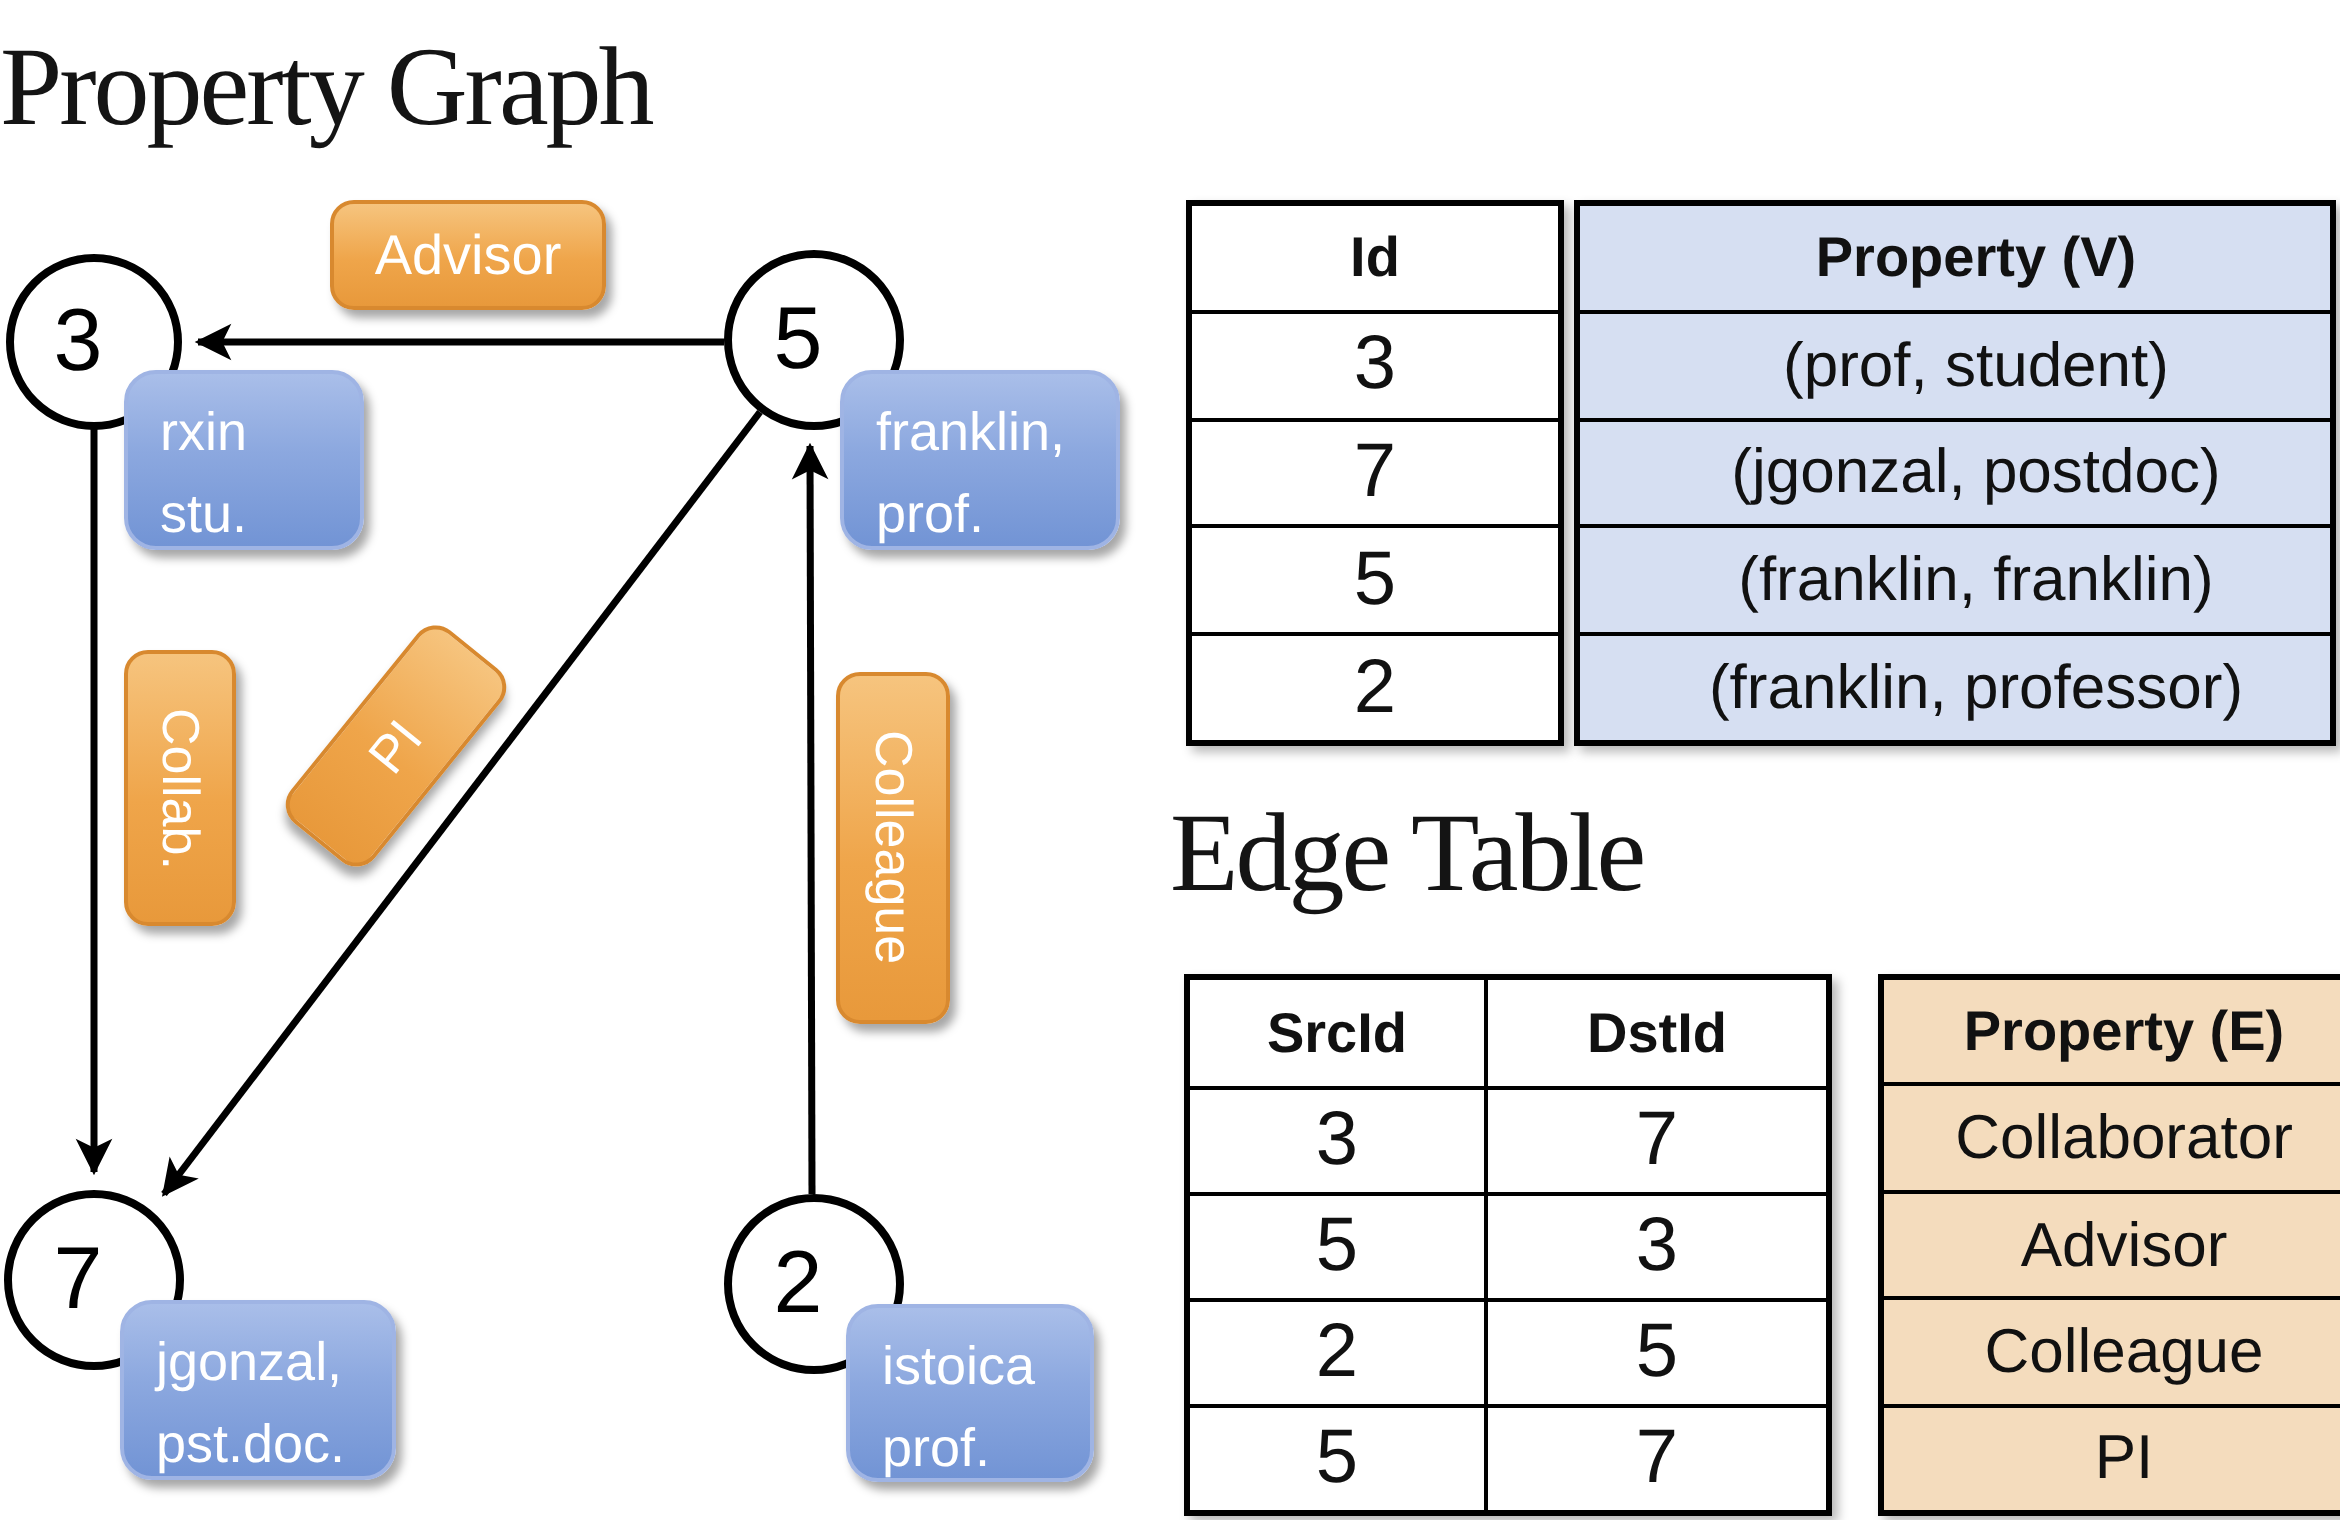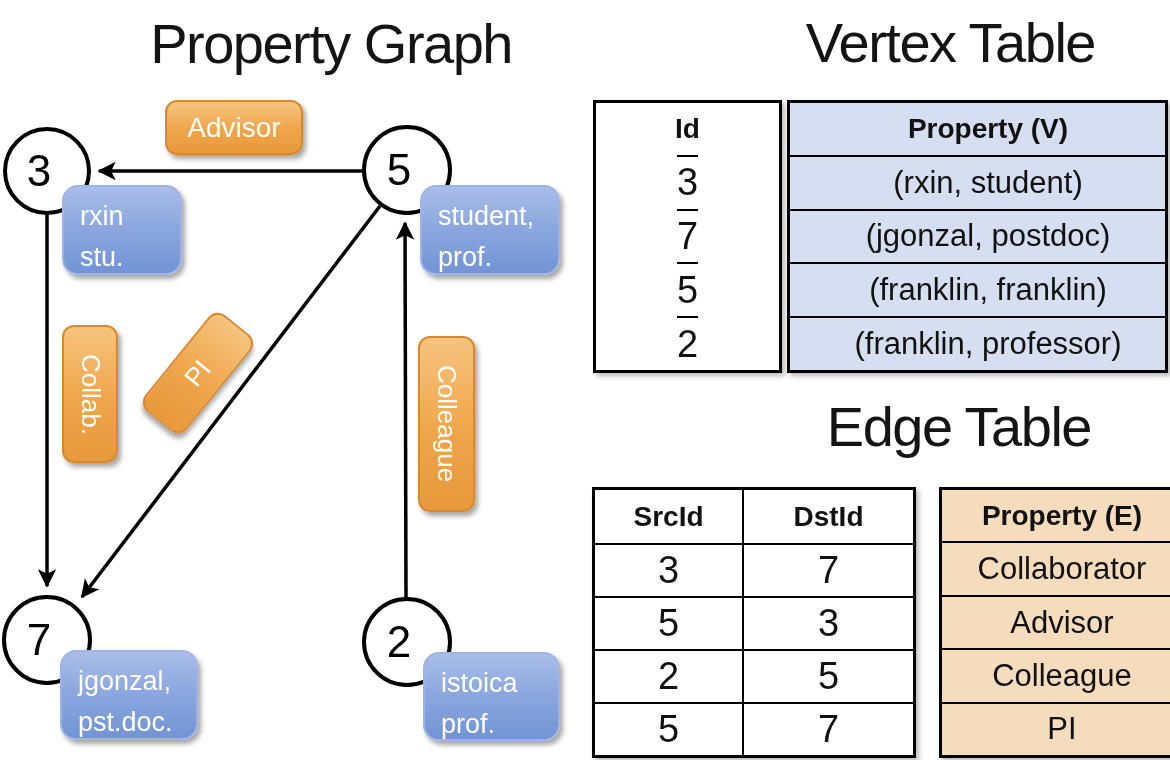--- a/index.html
+++ b/index.html
@@ -2,21 +2,21 @@
 <html><head>
 <meta charset="utf-8">
 <style>
   html,body{margin:0;padding:0;background:#ffffff;}
   .canvas{
     position:relative;width:1170px;height:760px;background:#fff;overflow:hidden;
     font-family:"Liberation Sans", sans-serif;color:#111;
   }
   .big-title{
     position:absolute;font-size:56px;line-height:1;letter-spacing:-1.5px;
-    color:#141414;text-align:right;white-space:nowrap;
+    color:#141414;text-align:left;white-space:nowrap;font-family:Liberation Serif, serif;
   }
   #t-graph{left:0;top:16px;width:512px;}
   #t-vertex{left:585px;top:15px;width:510px;}
   #t-edge{left:585px;top:399px;width:506px;}
 
   
   .edges{position:absolute;left:0;top:0;z-index:2;pointer-events:none;}
   .node{
     position:absolute;box-sizing:border-box;background:#fff;border:4px solid #000;
     border-radius:50%;display:flex;align-items:center;justify-content:center;
@@ -29,21 +29,21 @@
 
   .pbox{
     position:absolute;box-sizing:border-box;z-index:3;border-radius:16px;
     background:linear-gradient(180deg,#A9BEE9 0%,#8CA8DF 45%,#7294D5 100%);
     border:2px solid #9FB4E4;box-shadow:3px 4px 5px rgba(0,0,0,0.35);
     color:#fff;font-size:27px;line-height:1.5;padding:9px 0 0 16px;
   }
   #pbox-rxin{left:62px;top:185px;width:120px;height:90px;}
   #pbox-franklin{left:420px;top:185px;width:140px;height:90px;}
   #pbox-jgonzal{left:60px;top:650px;width:138px;height:90px;}
-  #pbox-istoica{left:423px;top:652px;width:137px;height:89px;}
+  #pbox-istoica{left:423px;top:652px;width:124px;height:89px;}
   .pbox .ln{display:block;}
 
   .olabel{
     position:absolute;box-sizing:border-box;z-index:4;border-radius:12px;
     background:linear-gradient(180deg,#F6C47E 0%,#EFA54A 55%,#E8993B 100%);
     border:2px solid #D8892F;box-shadow:3px 4px 5px rgba(0,0,0,0.35);
     color:#fff;display:flex;align-items:center;justify-content:center;white-space:nowrap;
   }
   #lbl-advisor{left:165px;top:100px;width:138px;height:55px;font-size:28px;}
   .olabel.vert{writing-mode:vertical-rl;text-orientation:mixed;font-size:26px;}
@@ -62,37 +62,36 @@
   }
   .sub .c{
     flex:1;display:flex;align-items:center;justify-content:center;
     border-top:2.5px solid #000;white-space:nowrap;
   }
   .sub .c:first-child{border-top:none;}
   .sub.grid2{display:grid;grid-template-columns:147px 1fr;grid-template-rows:repeat(5,1fr);}
   .sub.grid2 .c{border-top:2.5px solid #000;}
   .sub.grid2 .c:nth-child(-n+2){border-top:none;}
   .sub.grid2 .c:nth-child(even){border-left:2.5px solid #000;}
-  #v-id{width:189px;align-items:center;}
+  #v-id{width:189px;}
   #v-prop{width:381px;}
   #e-src{width:324px;}
   #e-prop{width:246px;margin-left:17px;}
   .c.head{font-weight:bold;font-size:28px;}
   .c.num{font-size:38px;}
   .c.prop{font-size:31px;}
   .bluefill{background:#D6DFF2;padding-left:21px;}
   .tanfill{background:#F4DCBD;}
 </style>
 </head>
 <body>
 
 <div class="canvas">
 
   <div class="big-title" id="t-graph">Property Graph</div>
-  <div class="big-title" id="t-vertex">Vertex Table</div>
   <div class="big-title" id="t-edge">Edge Table</div>
 
   <svg class="edges" width="585" height="760" viewBox="0 0 585 760">
     <defs>
       <marker id="ah" viewBox="0 0 12 12" refX="10.5" refY="6" markerWidth="20" markerHeight="20" orient="auto" markerUnits="userSpaceOnUse">
         <path d="M0.5,0.5 L11.5,6 L0.5,11.5 L3.2,6 z" fill="#000"></path>
       </marker>
     </defs>
     <line x1="362" y1="171" x2="99" y2="171" stroke="#000" stroke-width="3.5" marker-end="url(#ah)"></line>
     <line x1="47" y1="213" x2="47" y2="586" stroke="#000" stroke-width="3.5" marker-end="url(#ah)"></line>
@@ -111,21 +110,21 @@
   </div>
   <div class="node" id="node-2">
     <span>2</span>
   </div>
 
   <div class="pbox" id="pbox-rxin">
     <span class="ln">rxin</span>
     <span class="ln">stu.</span>
   </div>
   <div class="pbox" id="pbox-franklin">
-    <span class="ln">student,</span>
+    <span class="ln">franklin,</span>
     <span class="ln">prof.</span>
   </div>
   <div class="pbox" id="pbox-jgonzal">
     <span class="ln">jgonzal,</span>
     <span class="ln">pst.doc.</span>
   </div>
   <div class="pbox" id="pbox-istoica">
     <span class="ln">istoica</span>
     <span class="ln">prof.</span>
   </div>
@@ -146,21 +145,21 @@
   <div class="tbl" id="vertex-tbl">
     <div class="sub" id="v-id">
       <div class="c head">Id</div>
       <div class="c num">3</div>
       <div class="c num">7</div>
       <div class="c num">5</div>
       <div class="c num">2</div>
     </div>
     <div class="sub" id="v-prop">
       <div class="c head bluefill">Property (V)</div>
-      <div class="c prop bluefill">(rxin, student)</div>
+      <div class="c prop bluefill">(prof, student)</div>
       <div class="c prop bluefill">(jgonzal, postdoc)</div>
       <div class="c prop bluefill">(franklin, franklin)</div>
       <div class="c prop bluefill">(franklin, professor)</div>
     </div>
   </div>
 
   <div class="tbl" id="edge-tbl">
     <div class="sub grid2" id="e-src">
       <div class="c head">SrcId</div>
       <div class="c head">DstId</div>

